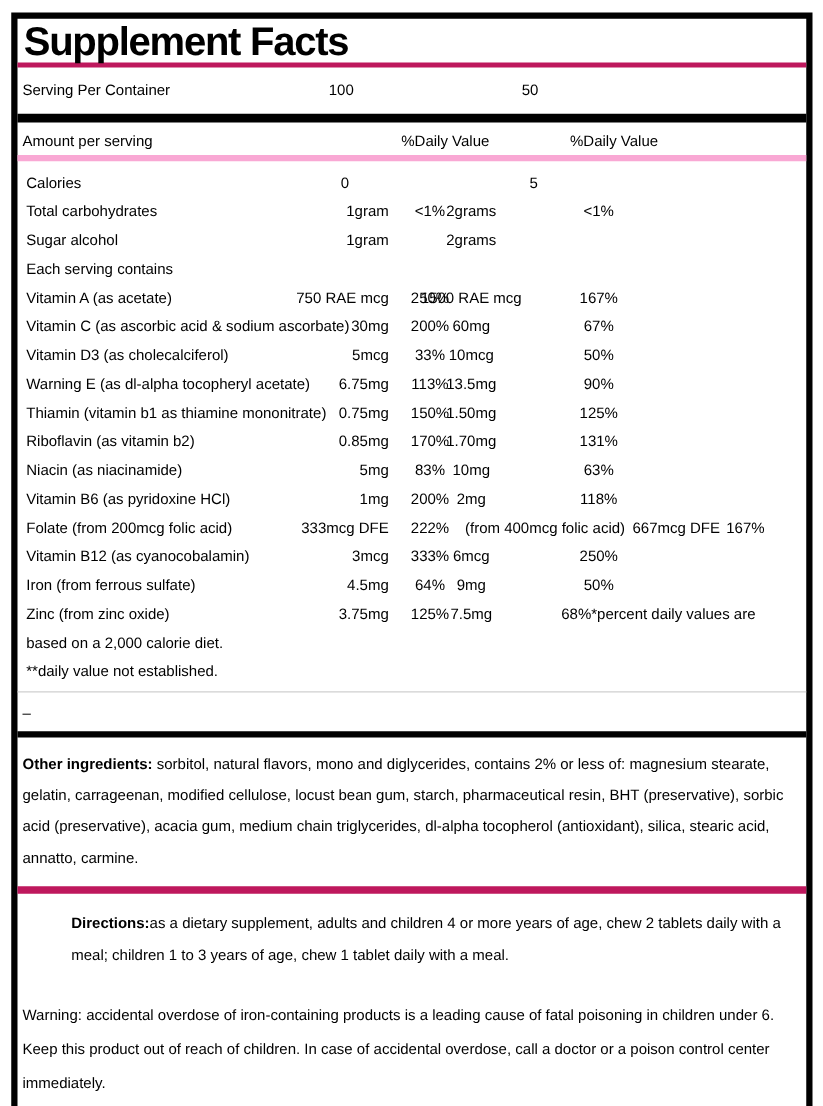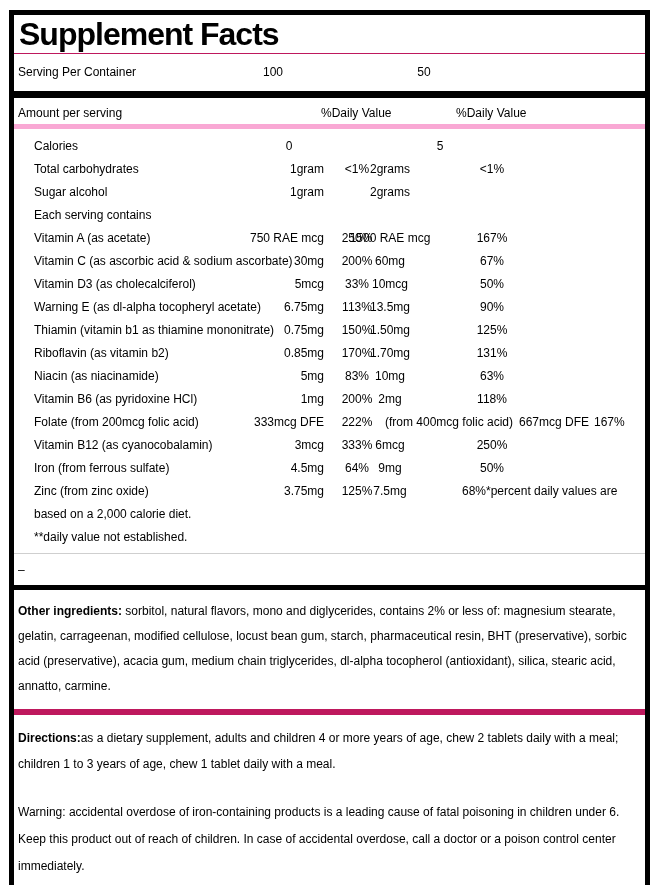--- a/index.html
+++ b/index.html
@@ -12,21 +12,21 @@
   }
   .page { padding:10px 8px 8px 9px; }
   .label {
     width:641px;
     border:5px solid #000;
     background:#fff;
   }
   
   .title-row {
     height:39px;
-    border-bottom:1px solid #be185d;
+    border-bottom:4px solid #be185d;
     padding-left:5px;
     display:flex; align-items:center;
   }
   .title-row h1 {
     font-size:32px; font-weight:700; letter-spacing:-1px; line-height:1;
   }
   
   .row { position:relative; font-size:12px; }
   .ss-row { height:30px; line-height:30px; border-bottom:1px solid #cfcfcf; }
   .spc-row { height:37px; line-height:37px; }
@@ -34,36 +34,36 @@
   .bar7 { height:7px; background:#000; }
   .bar5 { height:5px; background:#000; }
   .n   { position:absolute; left:4px; white-space:nowrap; }
   .ssc { position:absolute; left:0; width:293px; text-align:right; white-space:nowrap; }
   .ssa { position:absolute; left:305px; white-space:nowrap; }
   .c1  { position:absolute; left:234px; width:50px; text-align:center; }
   .c2  { position:absolute; left:388px; width:44px; text-align:center; }
   .h1c { position:absolute; left:307px; white-space:nowrap; }
   .h2c { position:absolute; left:442px; white-space:nowrap; }
   
-  .tbl { padding:6px 16px 4px; }
+  .tbl { padding:6px 3px 4px; }
   .nr  { position:relative; height:23px; line-height:23px; font-size:12px; }
   .a1  { position:absolute; left:0;   width:294px; text-align:right;  white-space:nowrap; }
   .d1  { position:absolute; left:302px; width:50px; text-align:center; white-space:nowrap; }
   .a2  { position:absolute; left:294px; width:132px; text-align:center; white-space:nowrap; }
   .d2  { position:absolute; left:437px; width:50px; text-align:center; white-space:nowrap; }
   .fol-a { position:absolute; left:355px; white-space:nowrap; }
   .fol-b { position:absolute; left:489px; white-space:nowrap; }
   .fol-c { position:absolute; left:564px; white-space:nowrap; }
   .zinc-d2 { position:absolute; left:432px; text-align:center; white-space:nowrap; }
   .dash-row { border-top:1px solid #cfcfcf; height:32px; line-height:32px; padding-left:4px; font-size:12px; }
   
   .sec { font-size:12px; padding:9px 16px 8px 4px; }
   .sec b { font-weight:700; }
   .sec-other { border-bottom:6px solid #be185d; line-height:25px; padding-bottom:10px; }
-  .sec-directions { line-height:26px; padding-top:10px; padding-bottom:14px; }
+  .sec-directions { line-height:26px; padding-top:10px; padding-bottom:14px;margin-left:39px; }
   .sec-warning { line-height:27px; padding-top:8px; padding-bottom:20px; }
 </style>
 </head>
 <body>
 
 <div class="page">
   <div class="label">
 
     <div class="title-row">
       <h1>Supplement Facts</h1>

